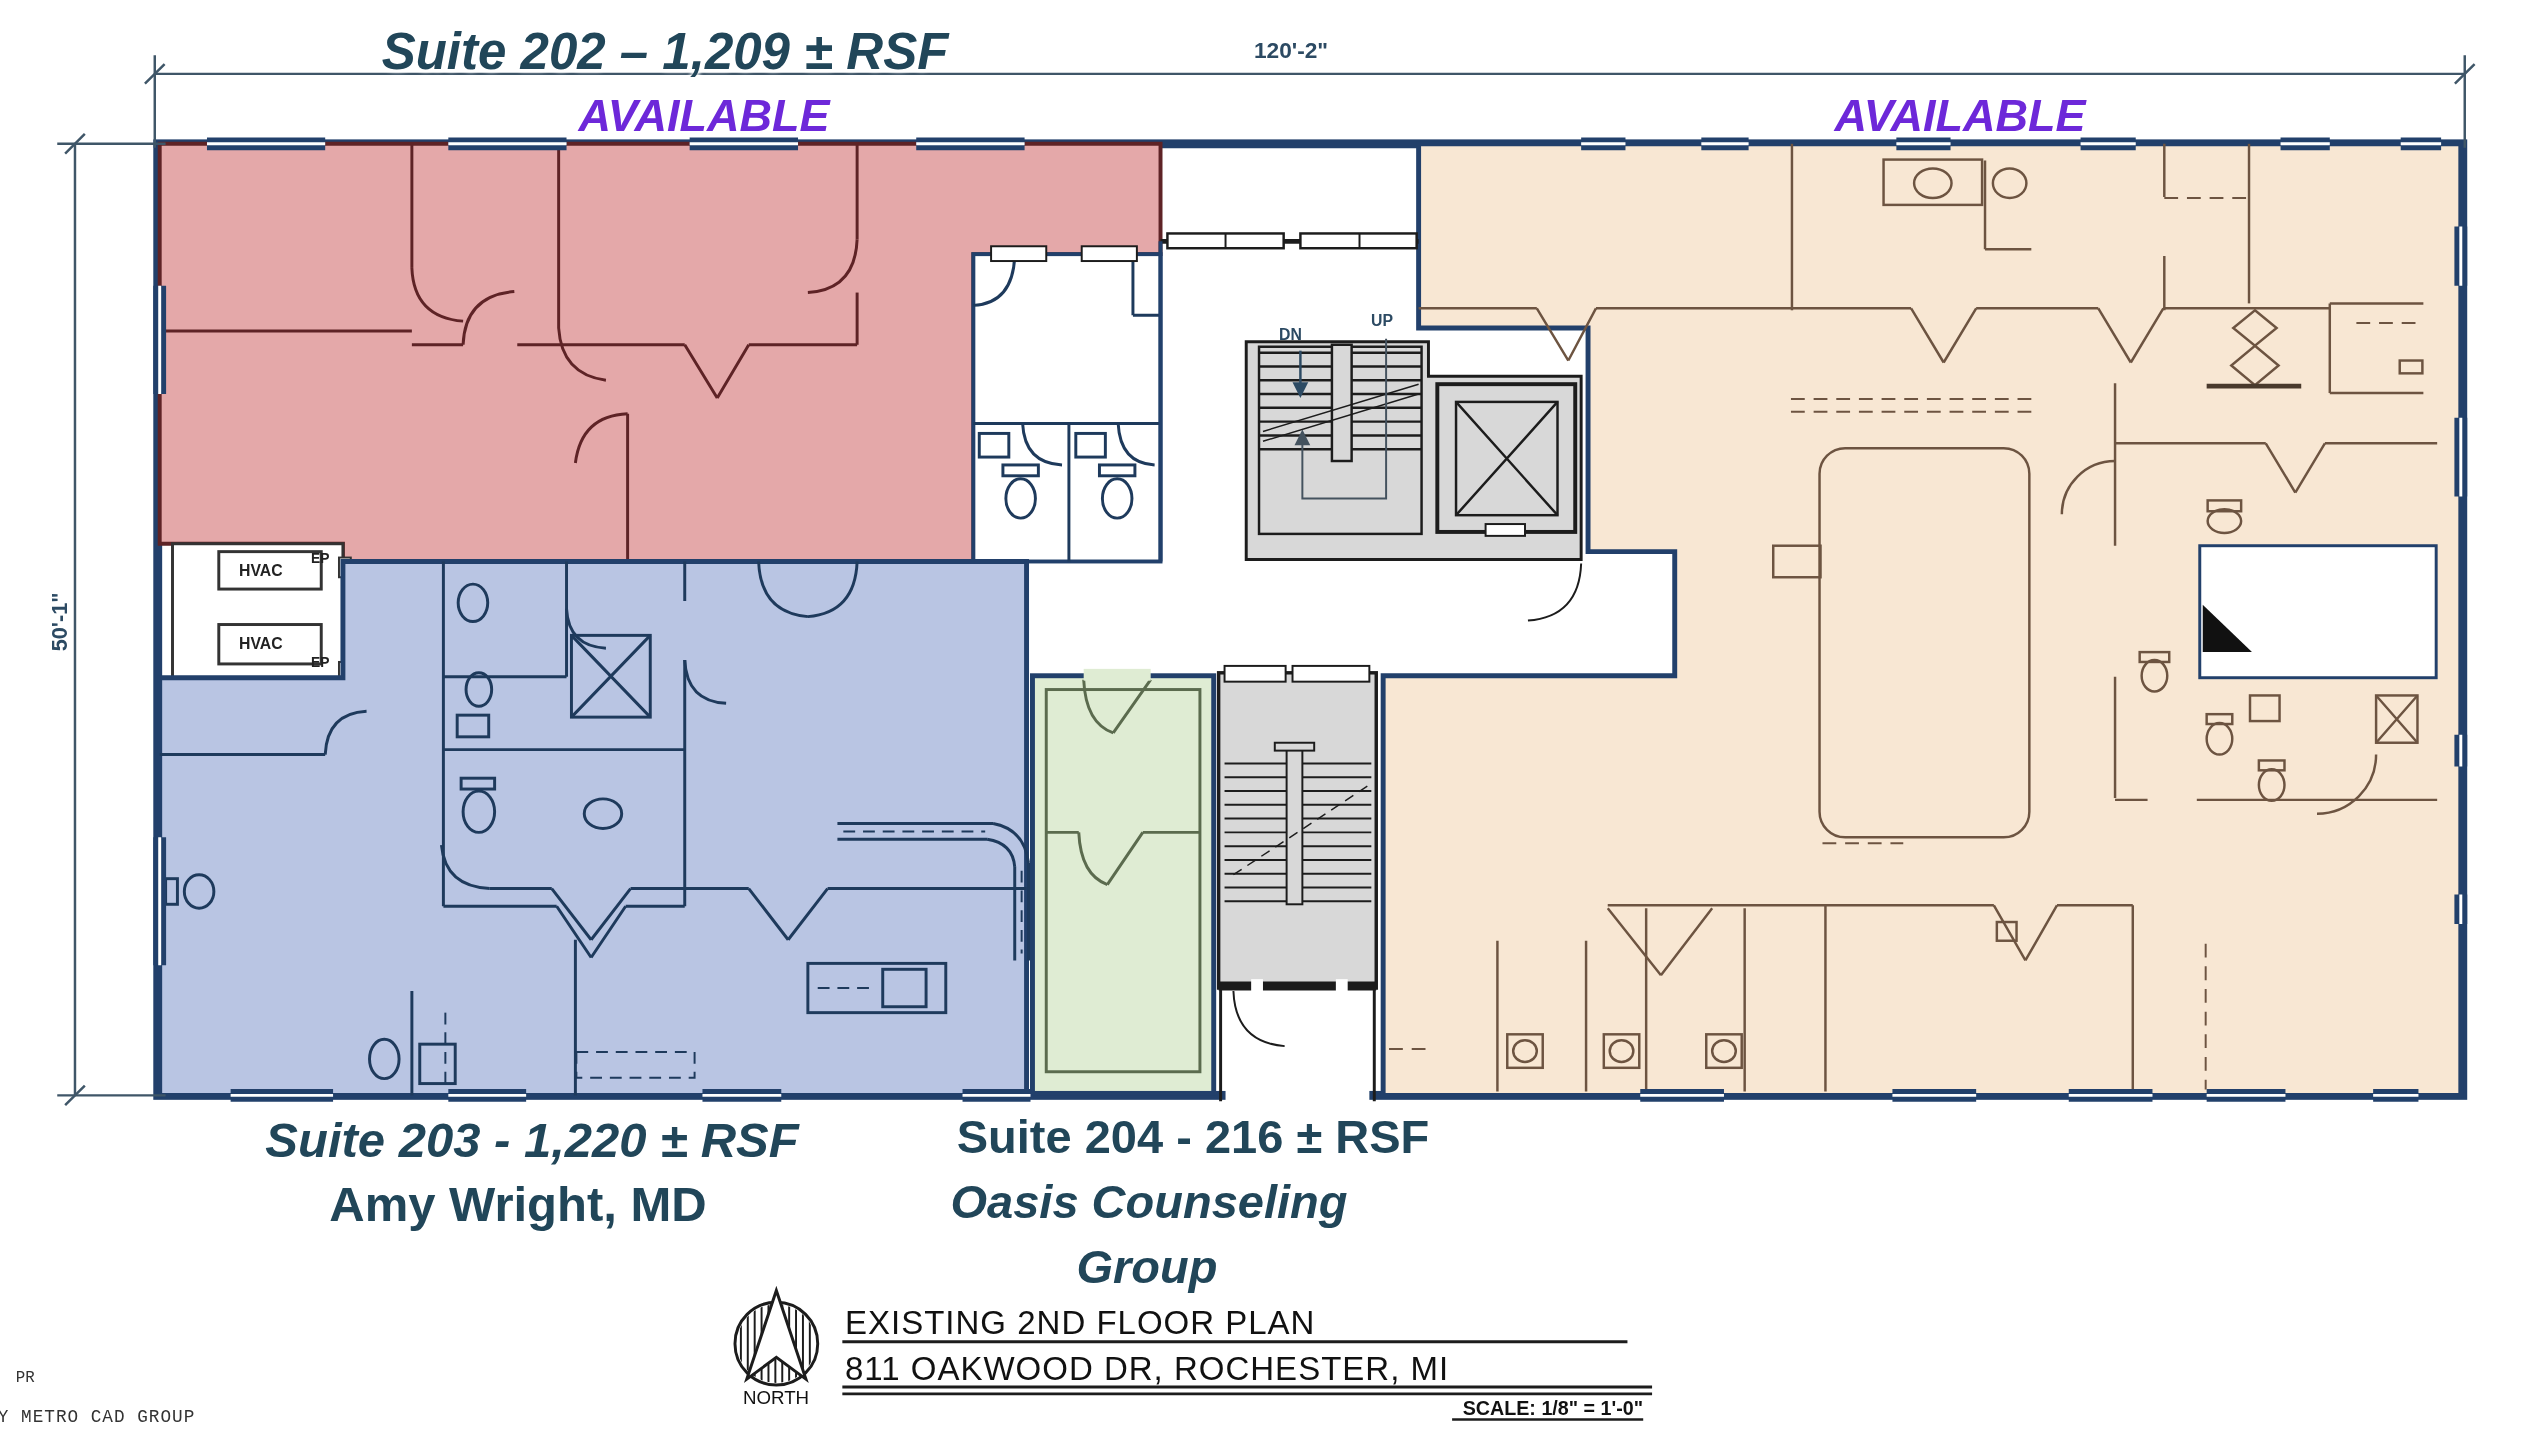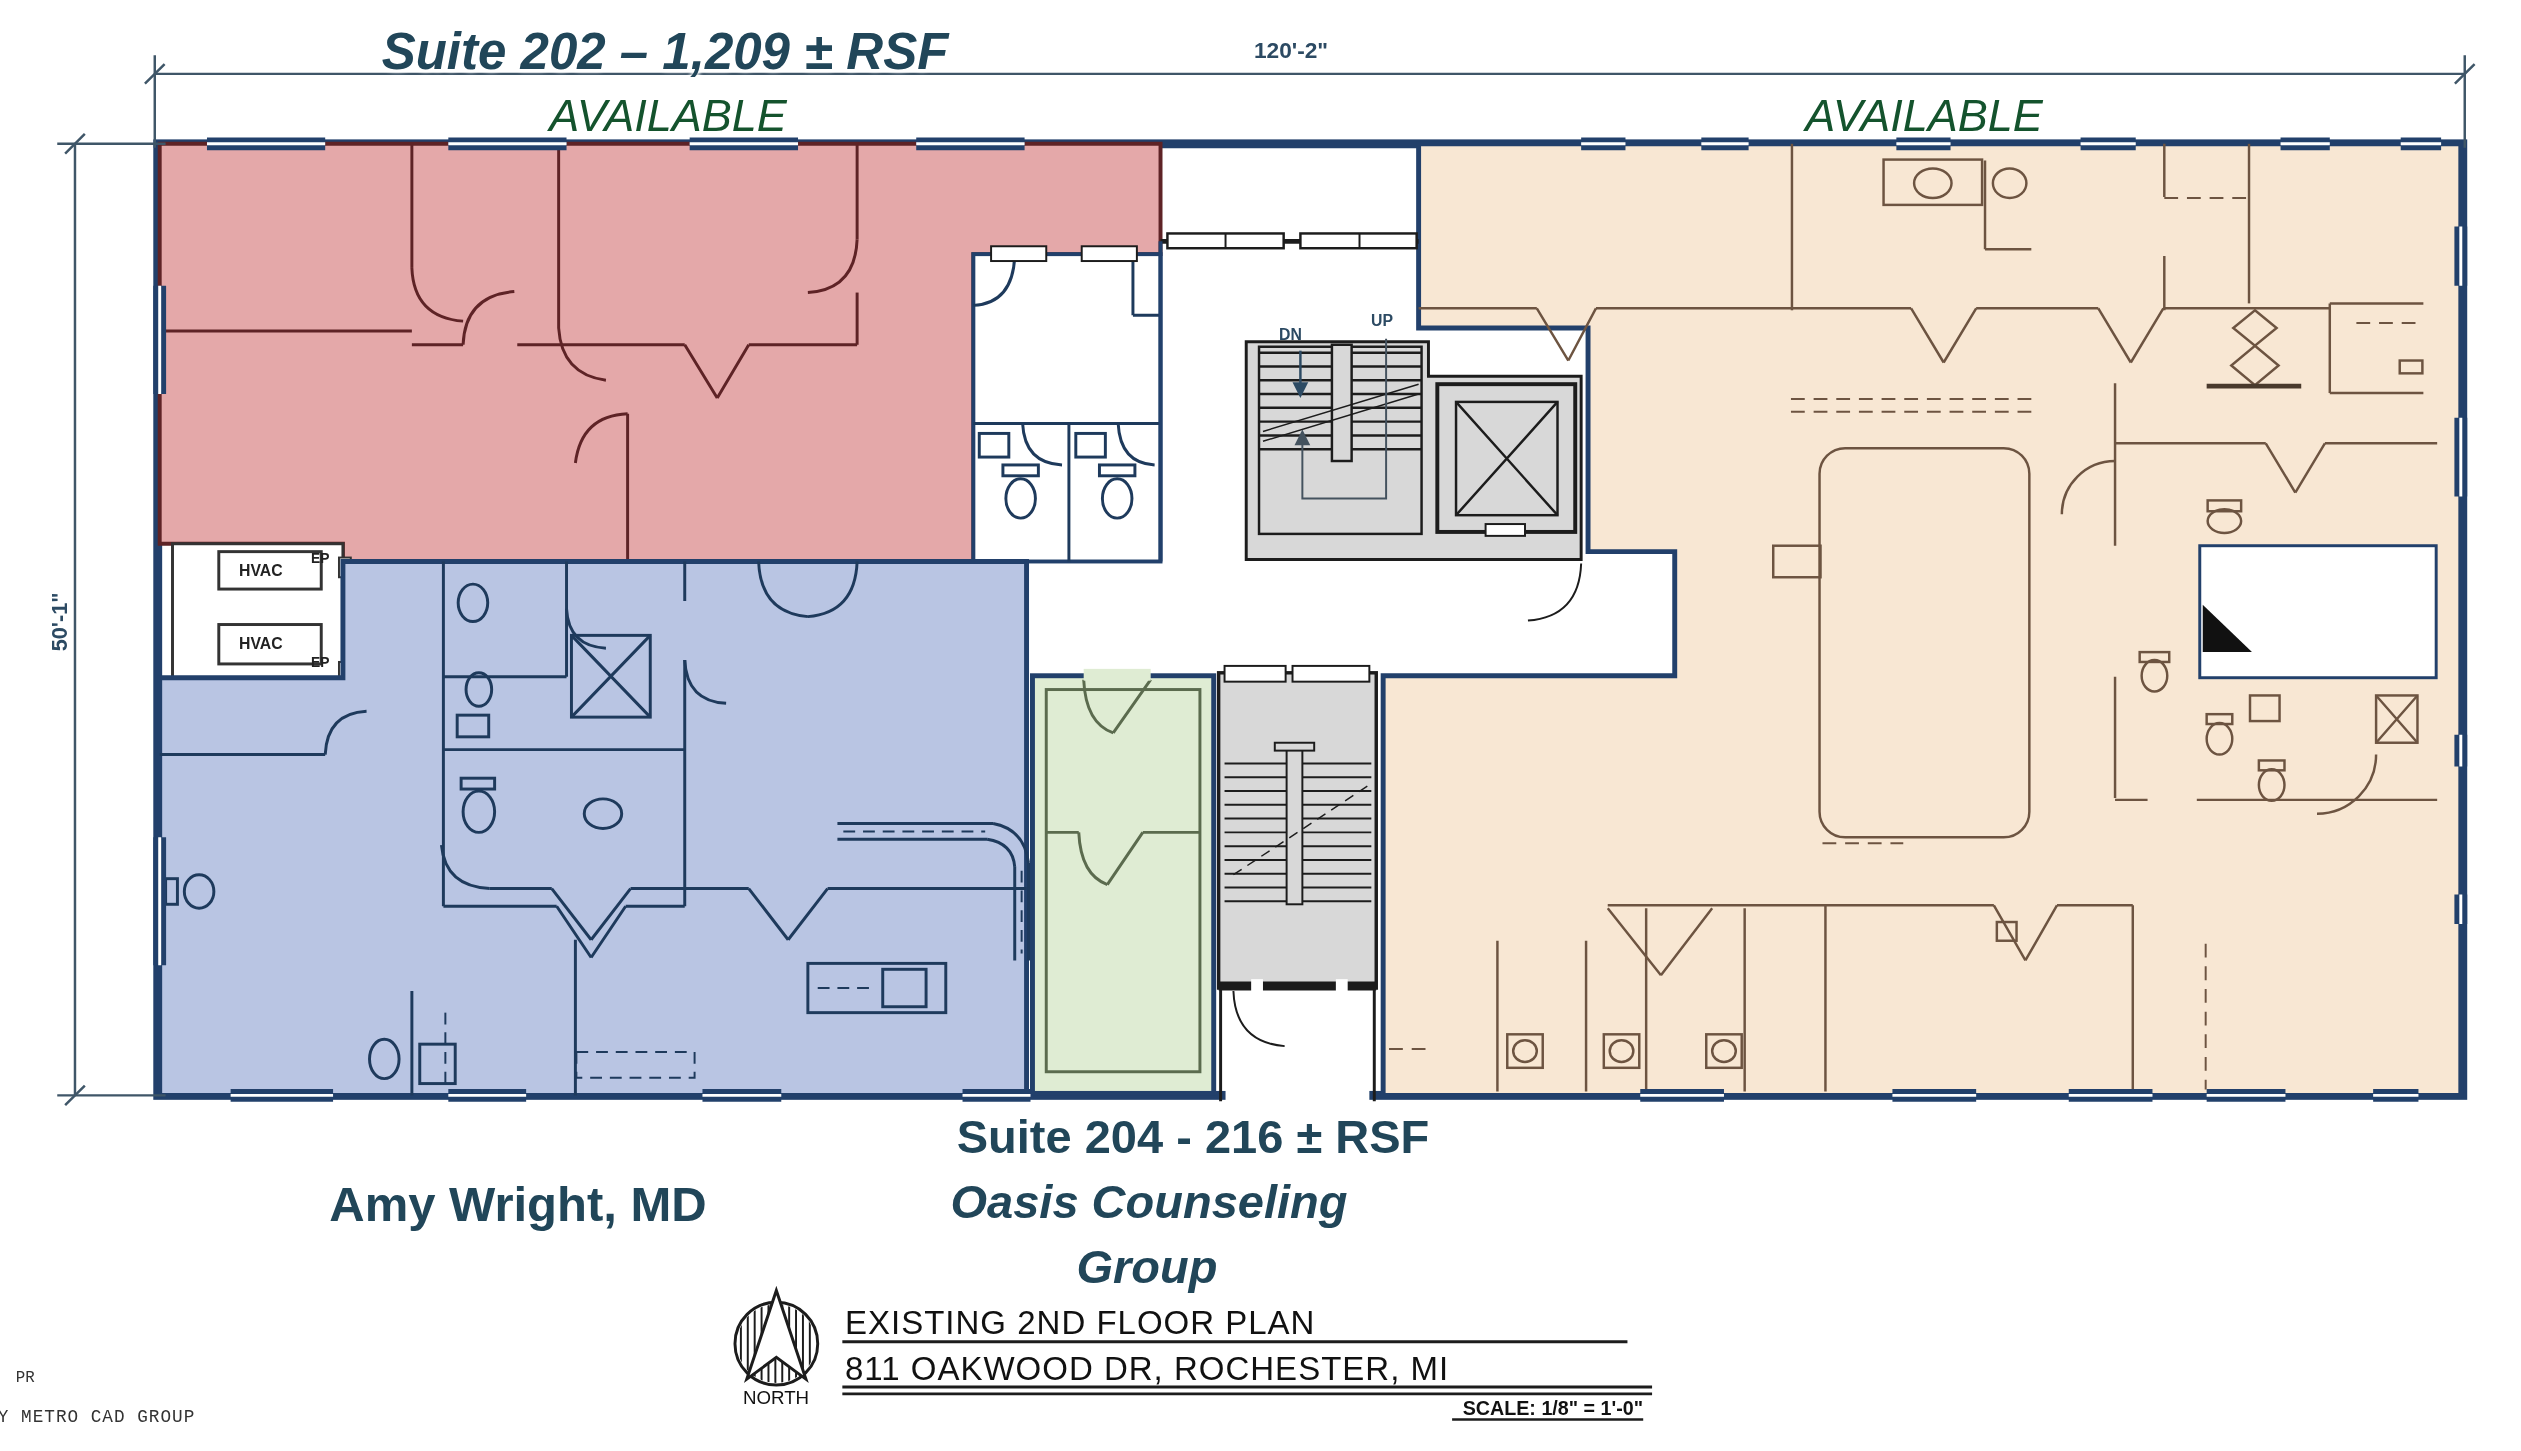--- a/index.html
+++ b/index.html
@@ -3,21 +3,21 @@
 <meta charset="utf-8">
 <style>
   html,body{margin:0;padding:0;background:#ffffff;}
   .canvas{position:relative;width:2522px;height:1451px;background:#fff;overflow:hidden;
           font-family:"Liberation Sans",sans-serif;}
   svg{position:absolute;left:0;top:0;}
   .lbl{position:absolute;white-space:nowrap;transform:translateX(-50%);
        text-shadow:0 0 4.9px #fff,0 0 4.9px #fff,0 0 5.9px #fff;line-height:1;}
   .suite{font-weight:bold;color:#214659;}
   .it{font-style:italic;}
-  .avail{font-weight:normal;font-style:italic;color:#14532d;}
+  .avail{font-weight:bold;font-style:italic;color:#6d28d9;margin-left:36px;}
   .dim{color:#2c4a63;font-weight:bold;}
   .ann{position:absolute;color:#2c4a63;font-weight:bold;line-height:1;white-space:nowrap;}
   .fix{position:absolute;color:#222;font-weight:bold;line-height:1;white-space:nowrap;}
   .tb{position:absolute;color:#111;line-height:1;white-space:nowrap;letter-spacing:1px;}
   .credit{position:absolute;color:#333;line-height:1;white-space:nowrap;font-family:Liberation Mono, monospace;}
 </style>
 </head>
 <body>
 
 <div class="canvas">
@@ -288,20 +288,21 @@
 
   <div class="lbl suite it" style="left:665px;top:25.6px;font-size:51px;">Suite 202 – 1,209 ± RSF</div>
   <div class="lbl avail" style="left:668px;top:93px;font-size:45px;">AVAILABLE</div>
 
   <div class="lbl dim" style="left:1291px;top:39px;font-size:22.7px;">120'-2"</div>
 
   <div class="lbl avail" style="left:1924px;top:93px;font-size:45px;">AVAILABLE</div>
 
   <div class="lbl dim" style="left:29.6px;top:611px;font-size:21.7px;transform:rotate(-90deg);transform-origin:center;">50'-1"</div>
 
+  <div class="lbl suite it" style="left:532px;top:1116px;font-size:49px;">Suite 203 - 1,220 ± RSF</div>
   <div class="lbl suite" style="left:518px;top:1180px;font-size:49px;">Amy Wright, MD</div>
 
   <div class="lbl suite" style="left:1193px;top:1113px;font-size:47px;text-align:center;">Suite 204 - 216 ± RSF</div>
   <div class="lbl suite it" style="left:1149px;top:1178px;font-size:47px;font-style:italic;">Oasis Counseling</div>
   <div class="lbl suite it" style="left:1147px;top:1243px;font-size:47px;">Group</div>
 
   <div class="ann" style="left:1279px;top:327px;font-size:15.8px;">DN</div>
   <div class="ann" style="left:1371px;top:313px;font-size:15.8px;">UP</div>
 
   <div class="fix" style="left:239px;top:563px;font-size:15.8px;">HVAC</div>

